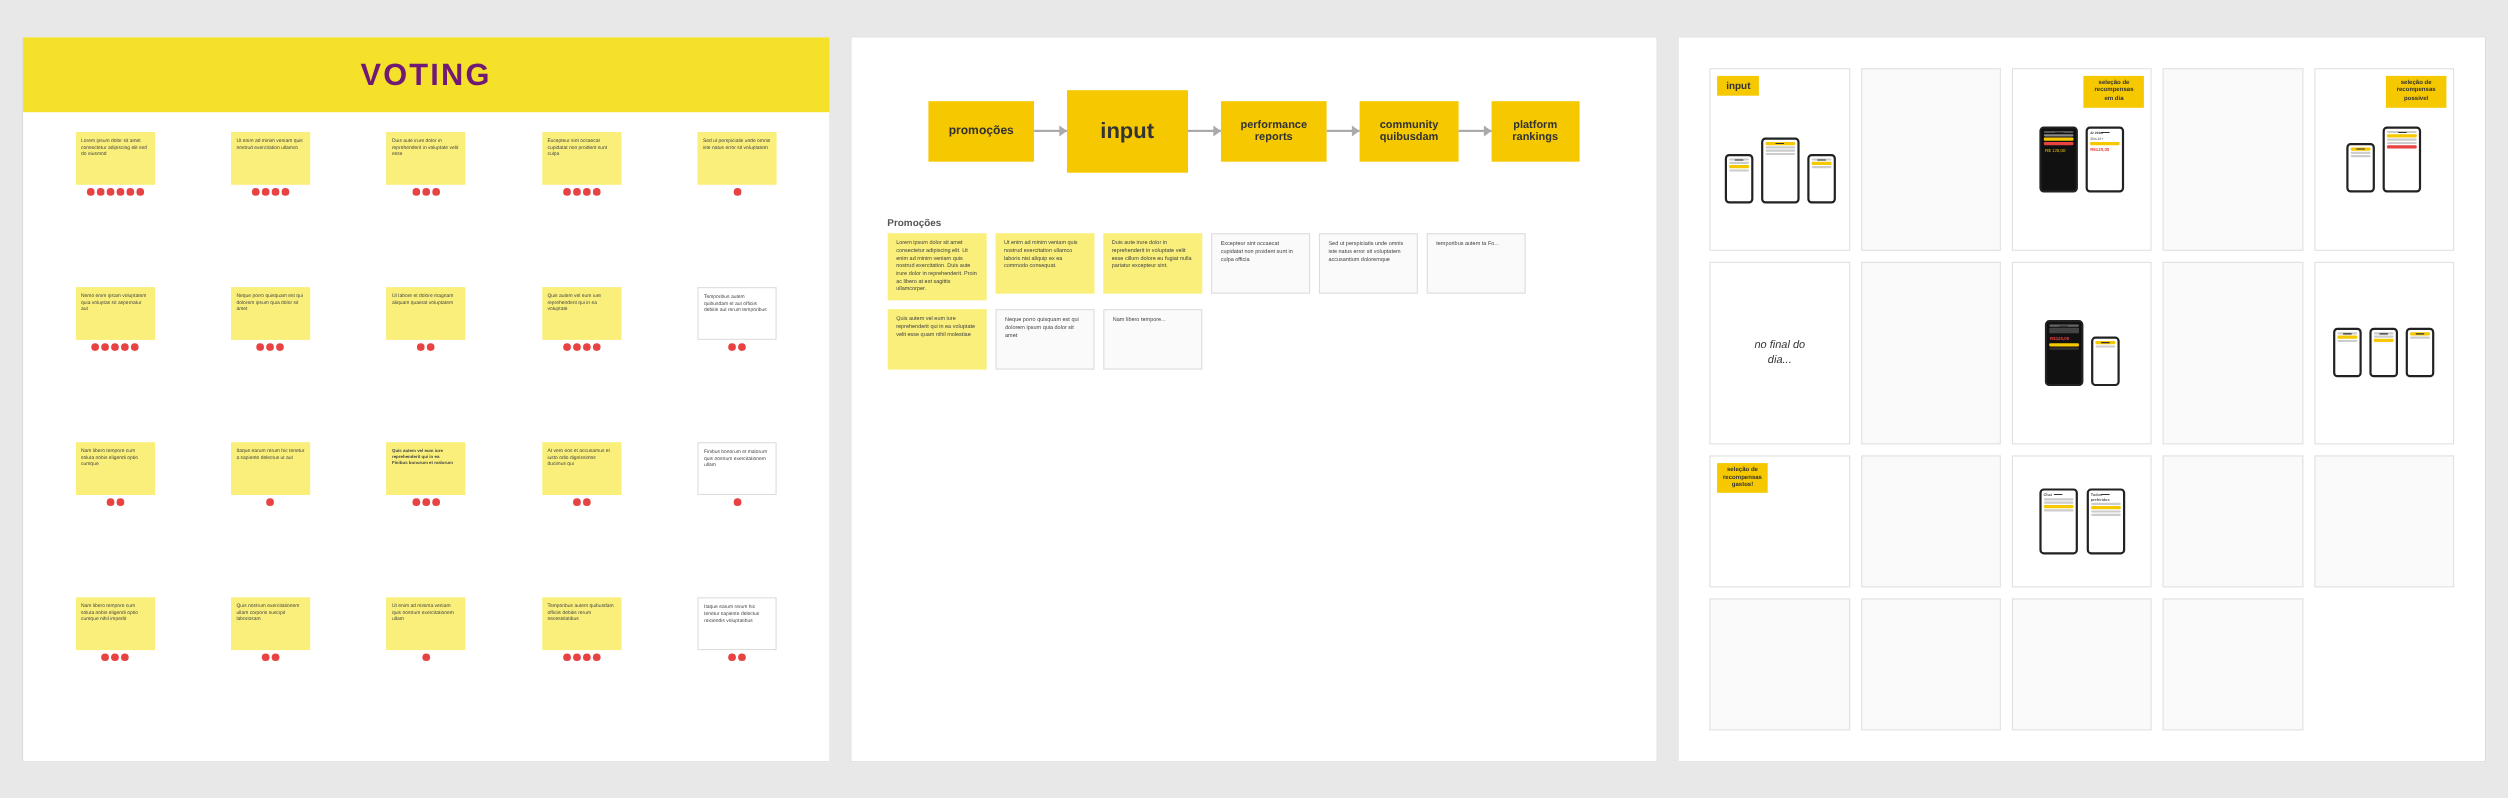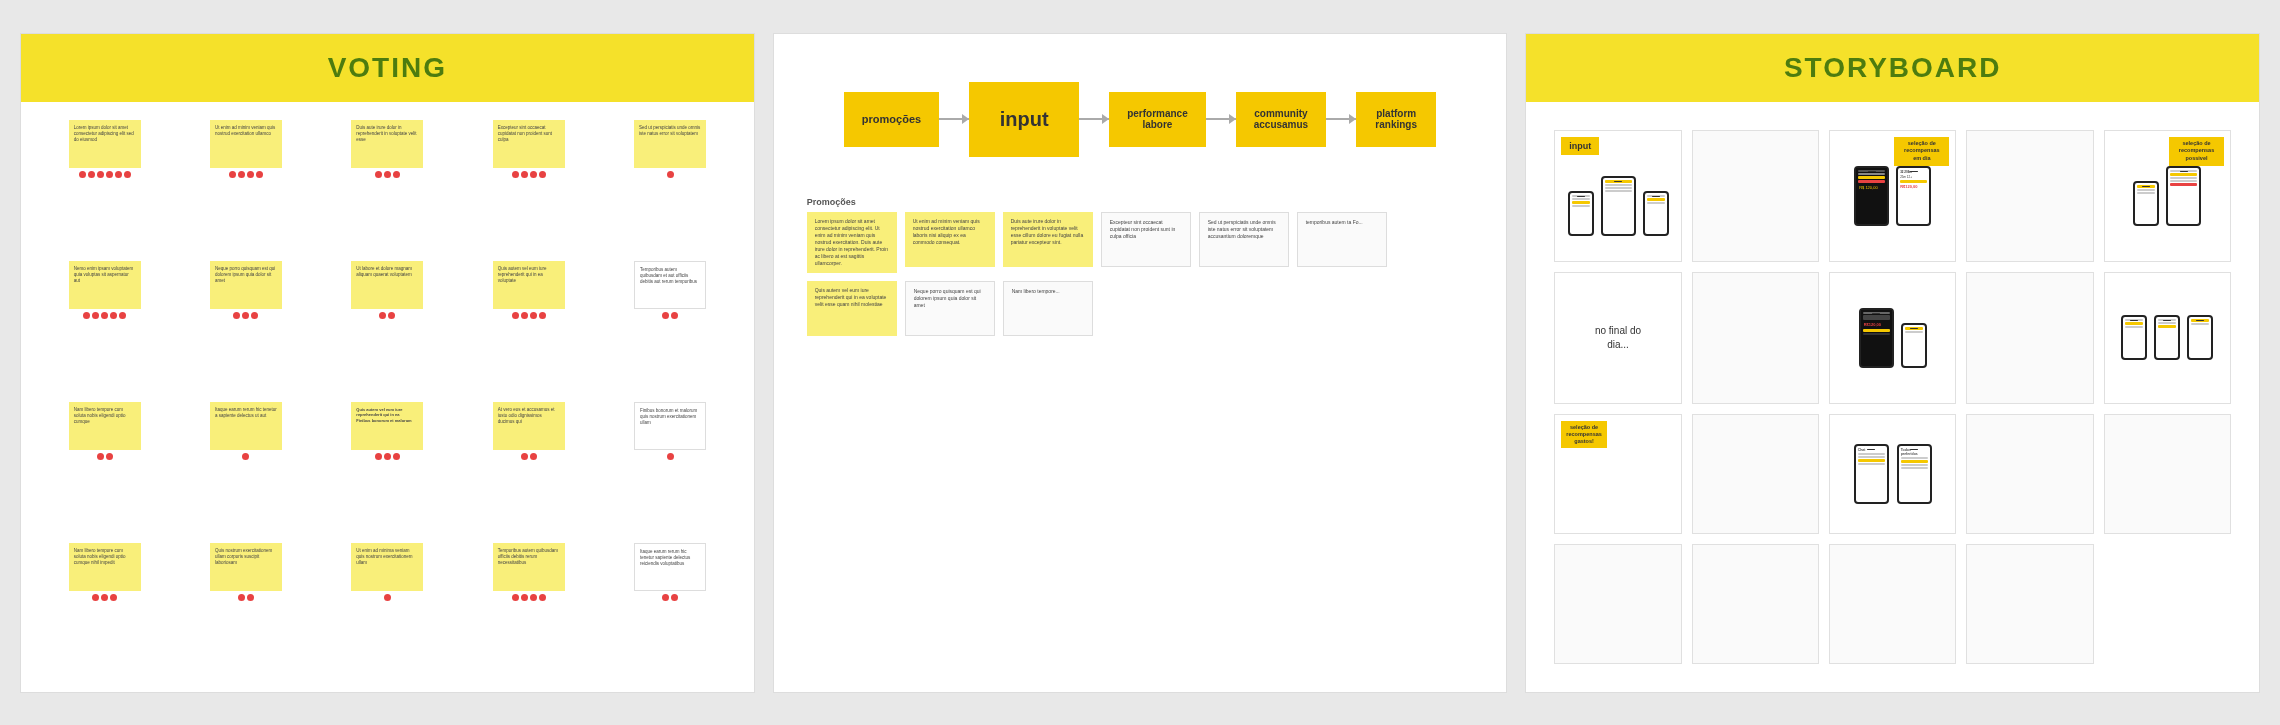--- a/index.html
+++ b/index.html
@@ -28,21 +28,21 @@
     }
     .panel-header {
       background: #f5e12a;
       padding: 18px 20px;
       text-align: center;
     }
     .panel-header h2 {
       font-size: 28px;
       font-weight: 900;
       letter-spacing: 2px;
-      color: #4d7c0f;
+      color: #701a75;
       text-align: center;
     }
     .panel-body {
       flex: 1;
       padding: 18px;
       position: relative;
       overflow: hidden;
     }
 
     
@@ -222,20 +222,21 @@
       align-items: flex-end;
       flex-wrap: wrap;
       justify-content: center;
     }
     .sb-text {
       font-size: 10px;
       color: #333;
       text-align: center;
       line-height: 1.4;
       padding: 5px;
+      font-style: italic;
     }
     .phone-screen-detail {
       width: 100%;
       display: flex;
       flex-direction: column;
       gap: 1px;
       padding: 2px;
     }
     .psd-line {
       height: 2px;
@@ -438,24 +439,24 @@
 
   <div class="panel">
     <div class="panel-body">
 
       <div class="flow-row" style="margin-top: 30px; margin-bottom: 40px;">
         <div class="flow-node">promoções</div>
         <div class="flow-arrow"></div>
         <div class="flow-node big">input</div>
         <div class="flow-arrow"></div>
         <div class="flow-node" style="white-space:pre-line; font-size:10px;">performance
-labore</div>
+reports</div>
         <div class="flow-arrow"></div>
         <div class="flow-node" style="white-space:pre-line; font-size:10px;">community
-accusamus</div>
+quibusdam</div>
         <div class="flow-arrow"></div>
         <div class="flow-node" style="white-space:pre-line; font-size:10px;">platform
 rankings</div>
       </div>
 
       <div style="padding: 0 15px;">
         <div class="mind-title">Promoções</div>
         <div class="mind-nodes">
           <div class="mind-note">Lorem ipsum dolor sit amet consectetur adipiscing elit. Ut enim ad minim veniam quis nostrud exercitation. Duis aute irure dolor in reprehenderit. Proin ac libero at est sagittis ullamcorper.</div>
           <div class="mind-note">Ut enim ad minim veniam quis nostrud exercitation ullamco laboris nisi aliquip ex ea commodo consequat.</div>
@@ -466,23 +467,20 @@
           <div class="mind-note">Quis autem vel eum iure reprehenderit qui in ea voluptate velit esse quam nihil molestiae</div>
           <div class="mind-note white">Neque porro quisquam est qui dolorem ipsum quia dolor sit amet</div>
           <div class="mind-note white">Nam libero tempore...</div>
         </div>
       </div>
 
     </div>
   </div>
 
   <div class="panel">
-    <div class="panel-header">
-      <h2>STORYBOARD</h2>
-    </div>
     <div class="panel-body">
       <div class="storyboard-body">
 
         <div class="sb-cell">
           <div class="sb-sticky" style="font-size:9px; font-weight:700;">input</div>
           <div class="sb-phones-group" style="margin-top:20px;">
             <div class="sb-phone">
               <div class="phone-screen-detail">
                 <div class="psd-line"></div>
                   <div class="psd-line"></div>

